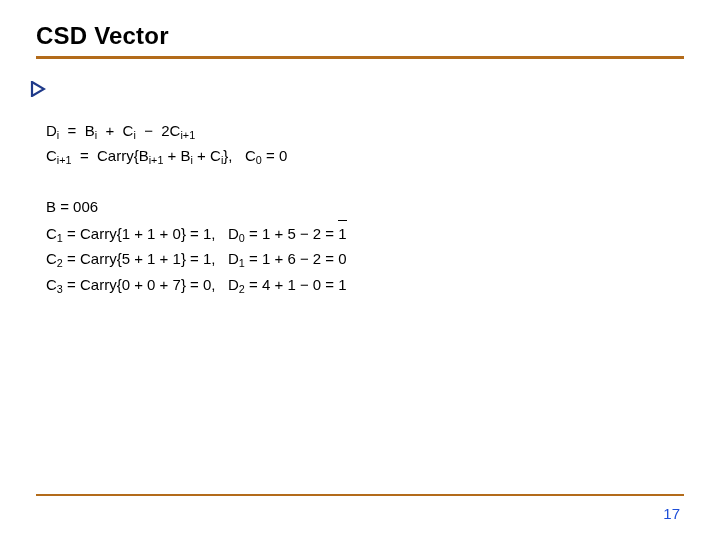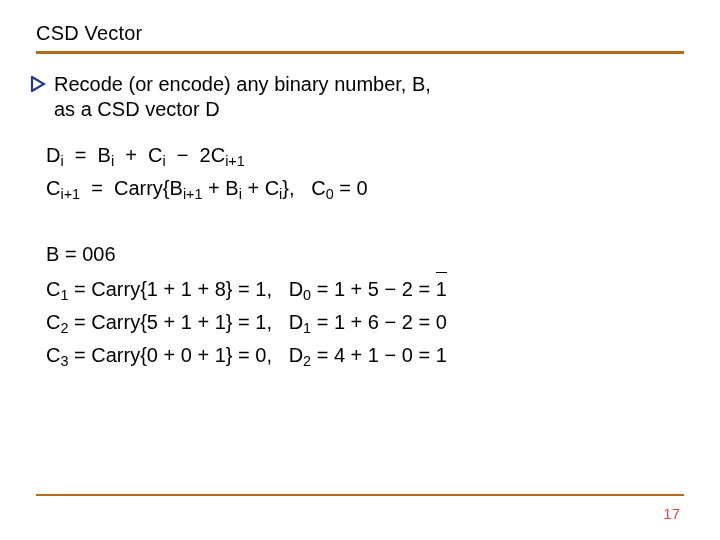--- a/index.html
+++ b/index.html
@@ -14,22 +14,22 @@
   }
   .slide {
     box-sizing: border-box;
     width: 720px;
     height: 540px;
     padding: 22px 36px 28px 36px;
     position: relative;
   }
   .title {
     font-family: "Arial Black", Arial, sans-serif;
-    font-weight: 400;
-    font-size: 20px;
+    font-weight: 700;
+    font-size: 24px;
     letter-spacing: 0.2px;
     margin: 0 0 6px 0;
   }
   .rule-thick {
     height: 3px;
     background: #b36b1a;
     margin: 2px 0 18px 0;
   }
   .bullet-row {
     display: flex;
@@ -42,21 +42,21 @@
     margin-top: 4px;
   }
   .bullet-text {
     font-size: 20px;
     line-height: 1.25;
   }
   .equations {
     margin-top: 18px;
     margin-left: 10px;
     font-family: Arial, sans-serif;
-    font-size: 20px;
+    font-size: 15px;
     line-height: 1.55;
   }
   .eq-line {
     margin: 2px 0;
     white-space: nowrap;
   }
   .sp { display:inline-block; height: 12px; }
   sub {
     font-size: 0.72em;
     vertical-align: -0.3em;
@@ -82,42 +82,38 @@
     right: 36px;
     bottom: 44px;
     height: 0;
     border-top: 2px solid #b36b1a;
   }
   .pagenum {
     position: absolute;
     right: 40px;
     bottom: 18px;
     font-size: 15px;
-    color: #ef4444;
+    color: #1d4ed8;
     font-family: Verdana, Arial, sans-serif;
   }
 </style>
 </head>
 <body>
 
 <div class="slide">
 
   <h1 class="title">CSD Vector</h1>
   <div class="rule-thick"></div>
 
   <div class="bullet-row">
     <span class="chevron">
       <svg width="16" height="16" viewBox="0 0 16 16">
         <polygon points="2,1 14,8 2,15" fill="none" stroke="#1f3a8a" stroke-width="2.2" stroke-linejoin="miter"></polygon>
       </svg>
     </span>
-    <div class="bullet-text">
-      <span>Recode (or encode) any binary number, B,</span><br>
-      <span>as a CSD vector D</span>
-    </div>
   </div>
 
   <div class="equations">
 
     <div class="eq-line">
       <span>D</span><sub>i</sub>
       &nbsp;=&nbsp;
       <span>B</span><sub>i</sub>
       &nbsp;+&nbsp;
       <span>C</span><sub>i</sub>
@@ -135,39 +131,39 @@
       = <span>0</span>
     </div>
 
     <div class="sp"></div>
 
     <div class="eq-line">B = 006</div>
 
 
     <div class="eq-line">
       <span>C</span><sub>1</sub> =
-      <span>Carry</span>{<span>1 + 1 + 8</span>} =
+      <span>Carry</span>{<span>1 + 1 + 0</span>} =
       <span>1</span>,&nbsp;&nbsp;
       <span>D</span><sub>0</sub> =
       <span>1 + 5 − 2</span> =
       <span class="overbar"><span>1</span></span>
     </div>
 
     <div class="eq-line">
       <span>C</span><sub>2</sub> =
       <span>Carry</span>{<span>5 + 1 + 1</span>} =
       <span>1</span>,&nbsp;&nbsp;
       <span>D</span><sub>1</sub> =
       <span>1 + 6 − 2</span> =
       <span>0</span>
     </div>
 
     <div class="eq-line">
       <span>C</span><sub>3</sub> =
-      <span>Carry</span>{<span>0 + 0 + 1</span>} =
+      <span>Carry</span>{<span>0 + 0 + 7</span>} =
       <span>0</span>,&nbsp;&nbsp;
       <span>D</span><sub>2</sub> =
       <span>4 + 1 − 0</span> =
       <span>1</span>
     </div>
 
   </div>
 
   <div class="footer-rule"></div>
   <div class="pagenum">17</div>

